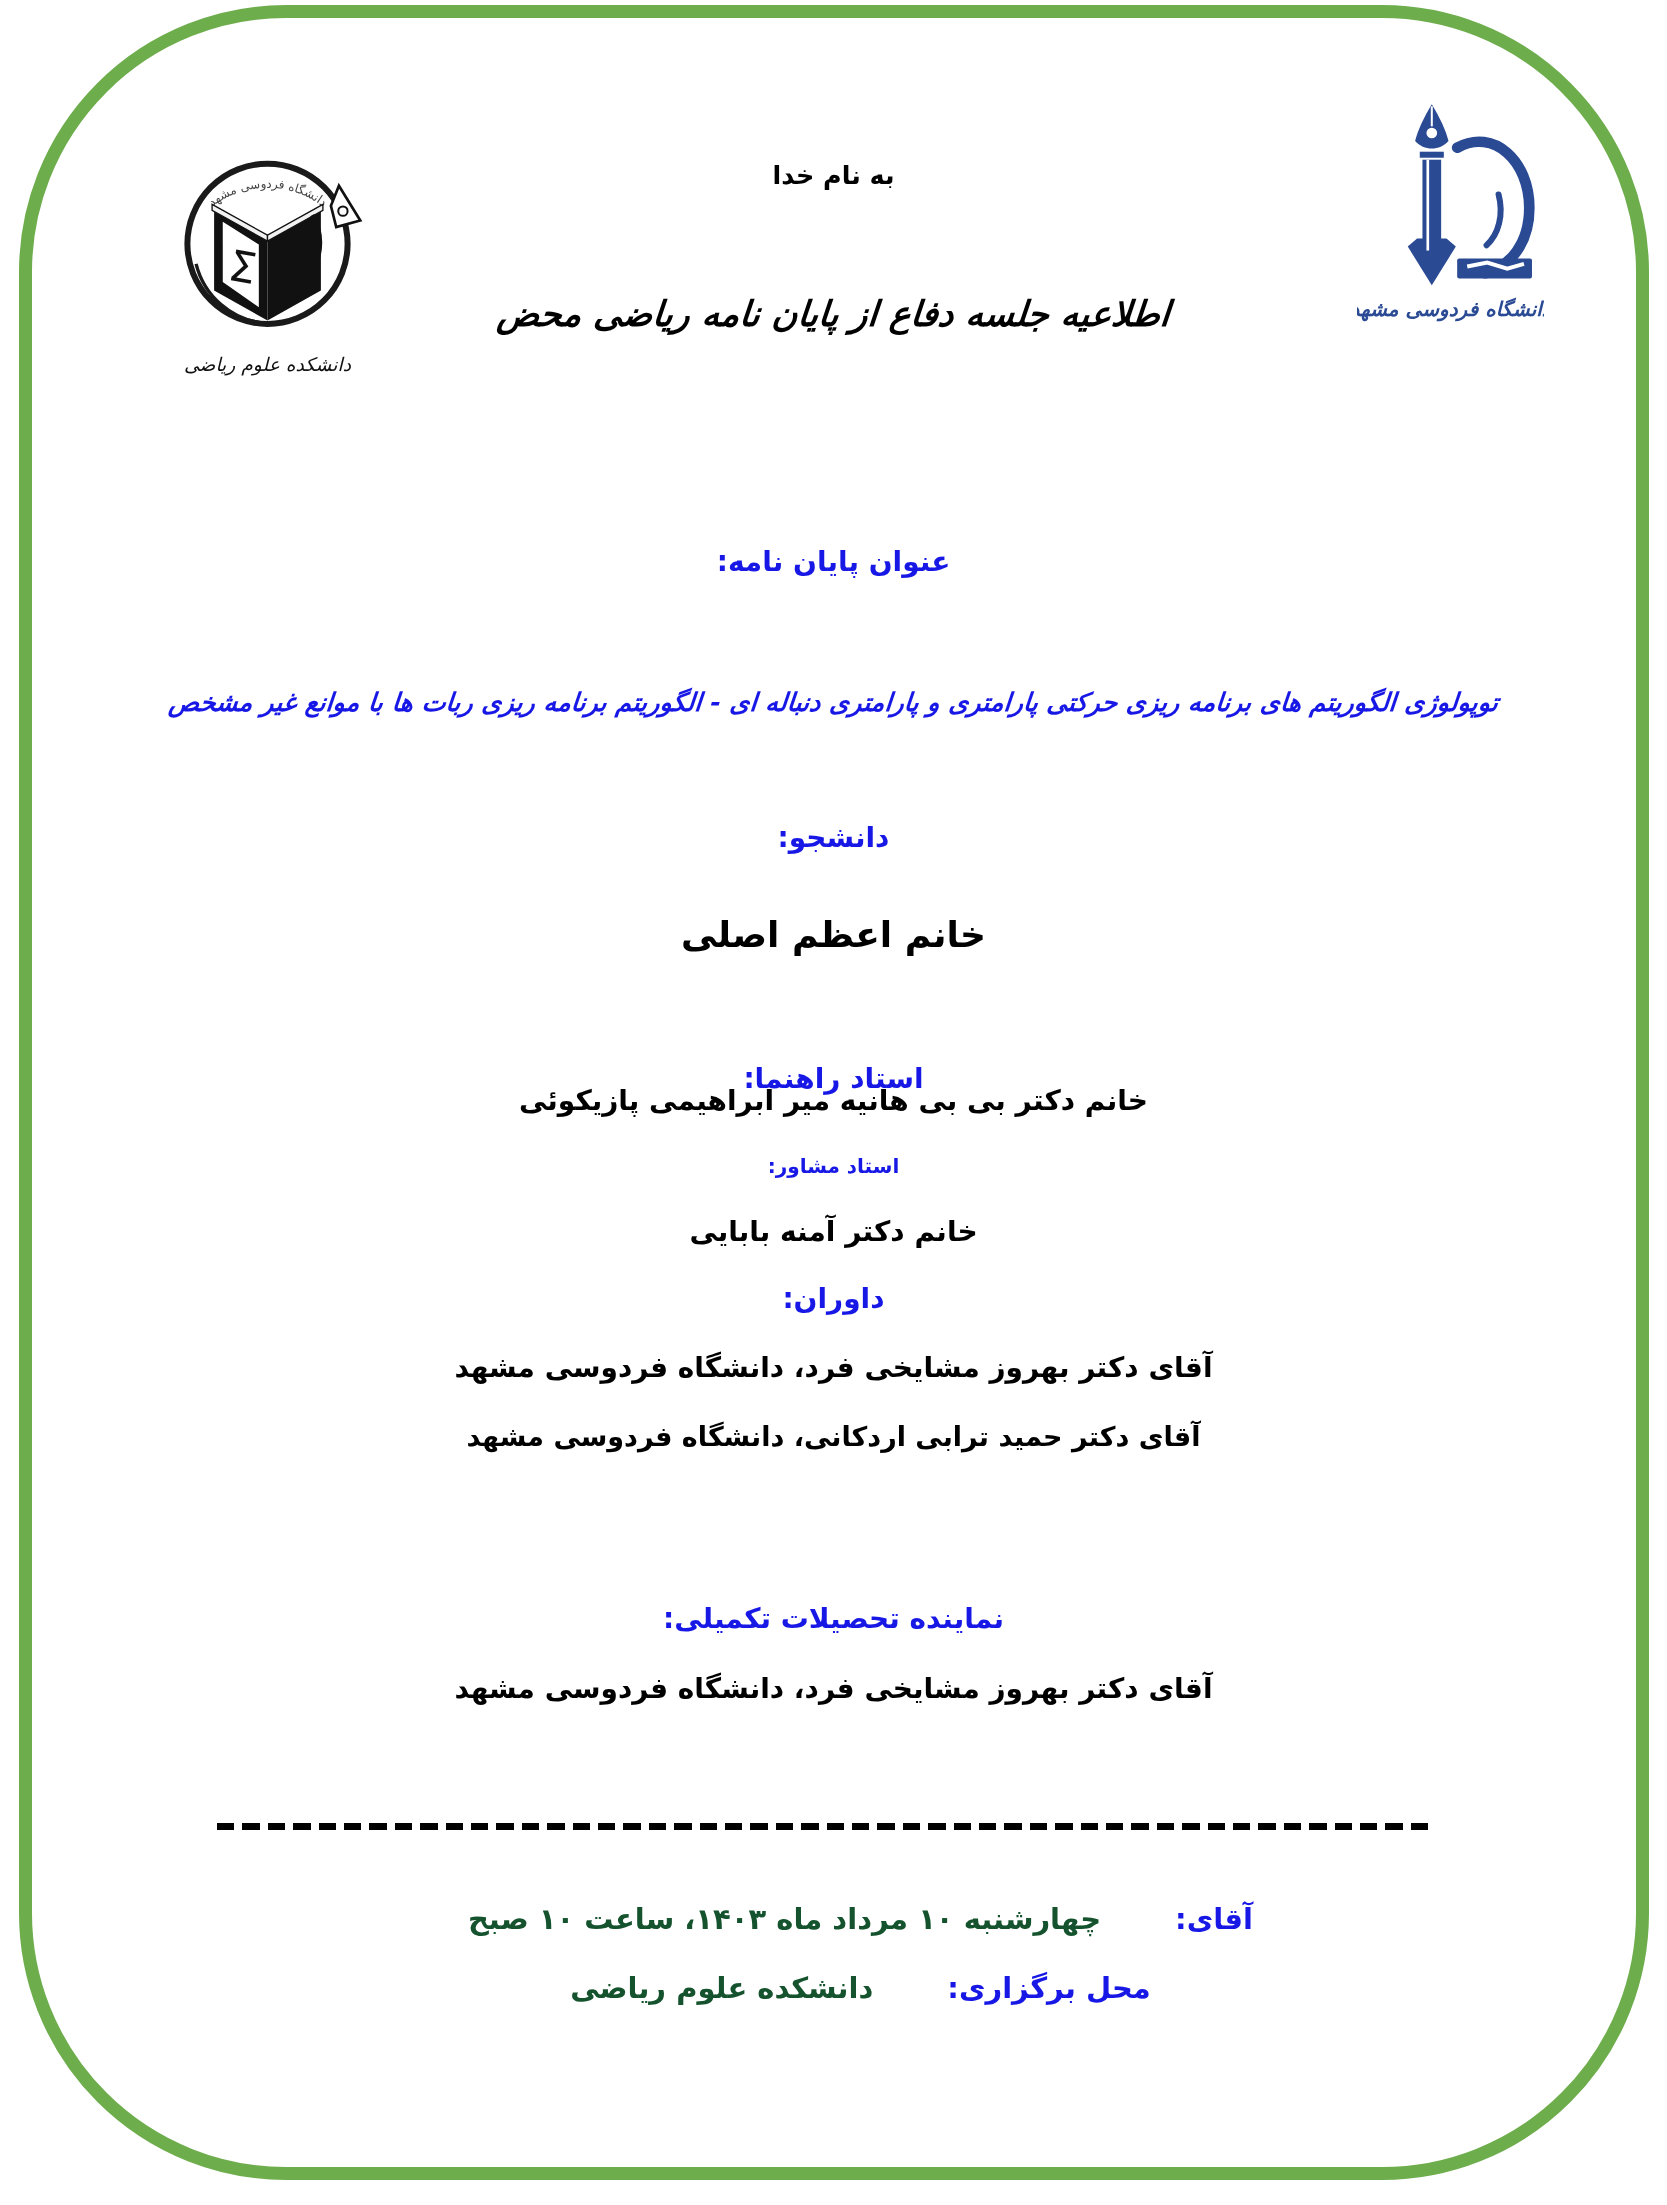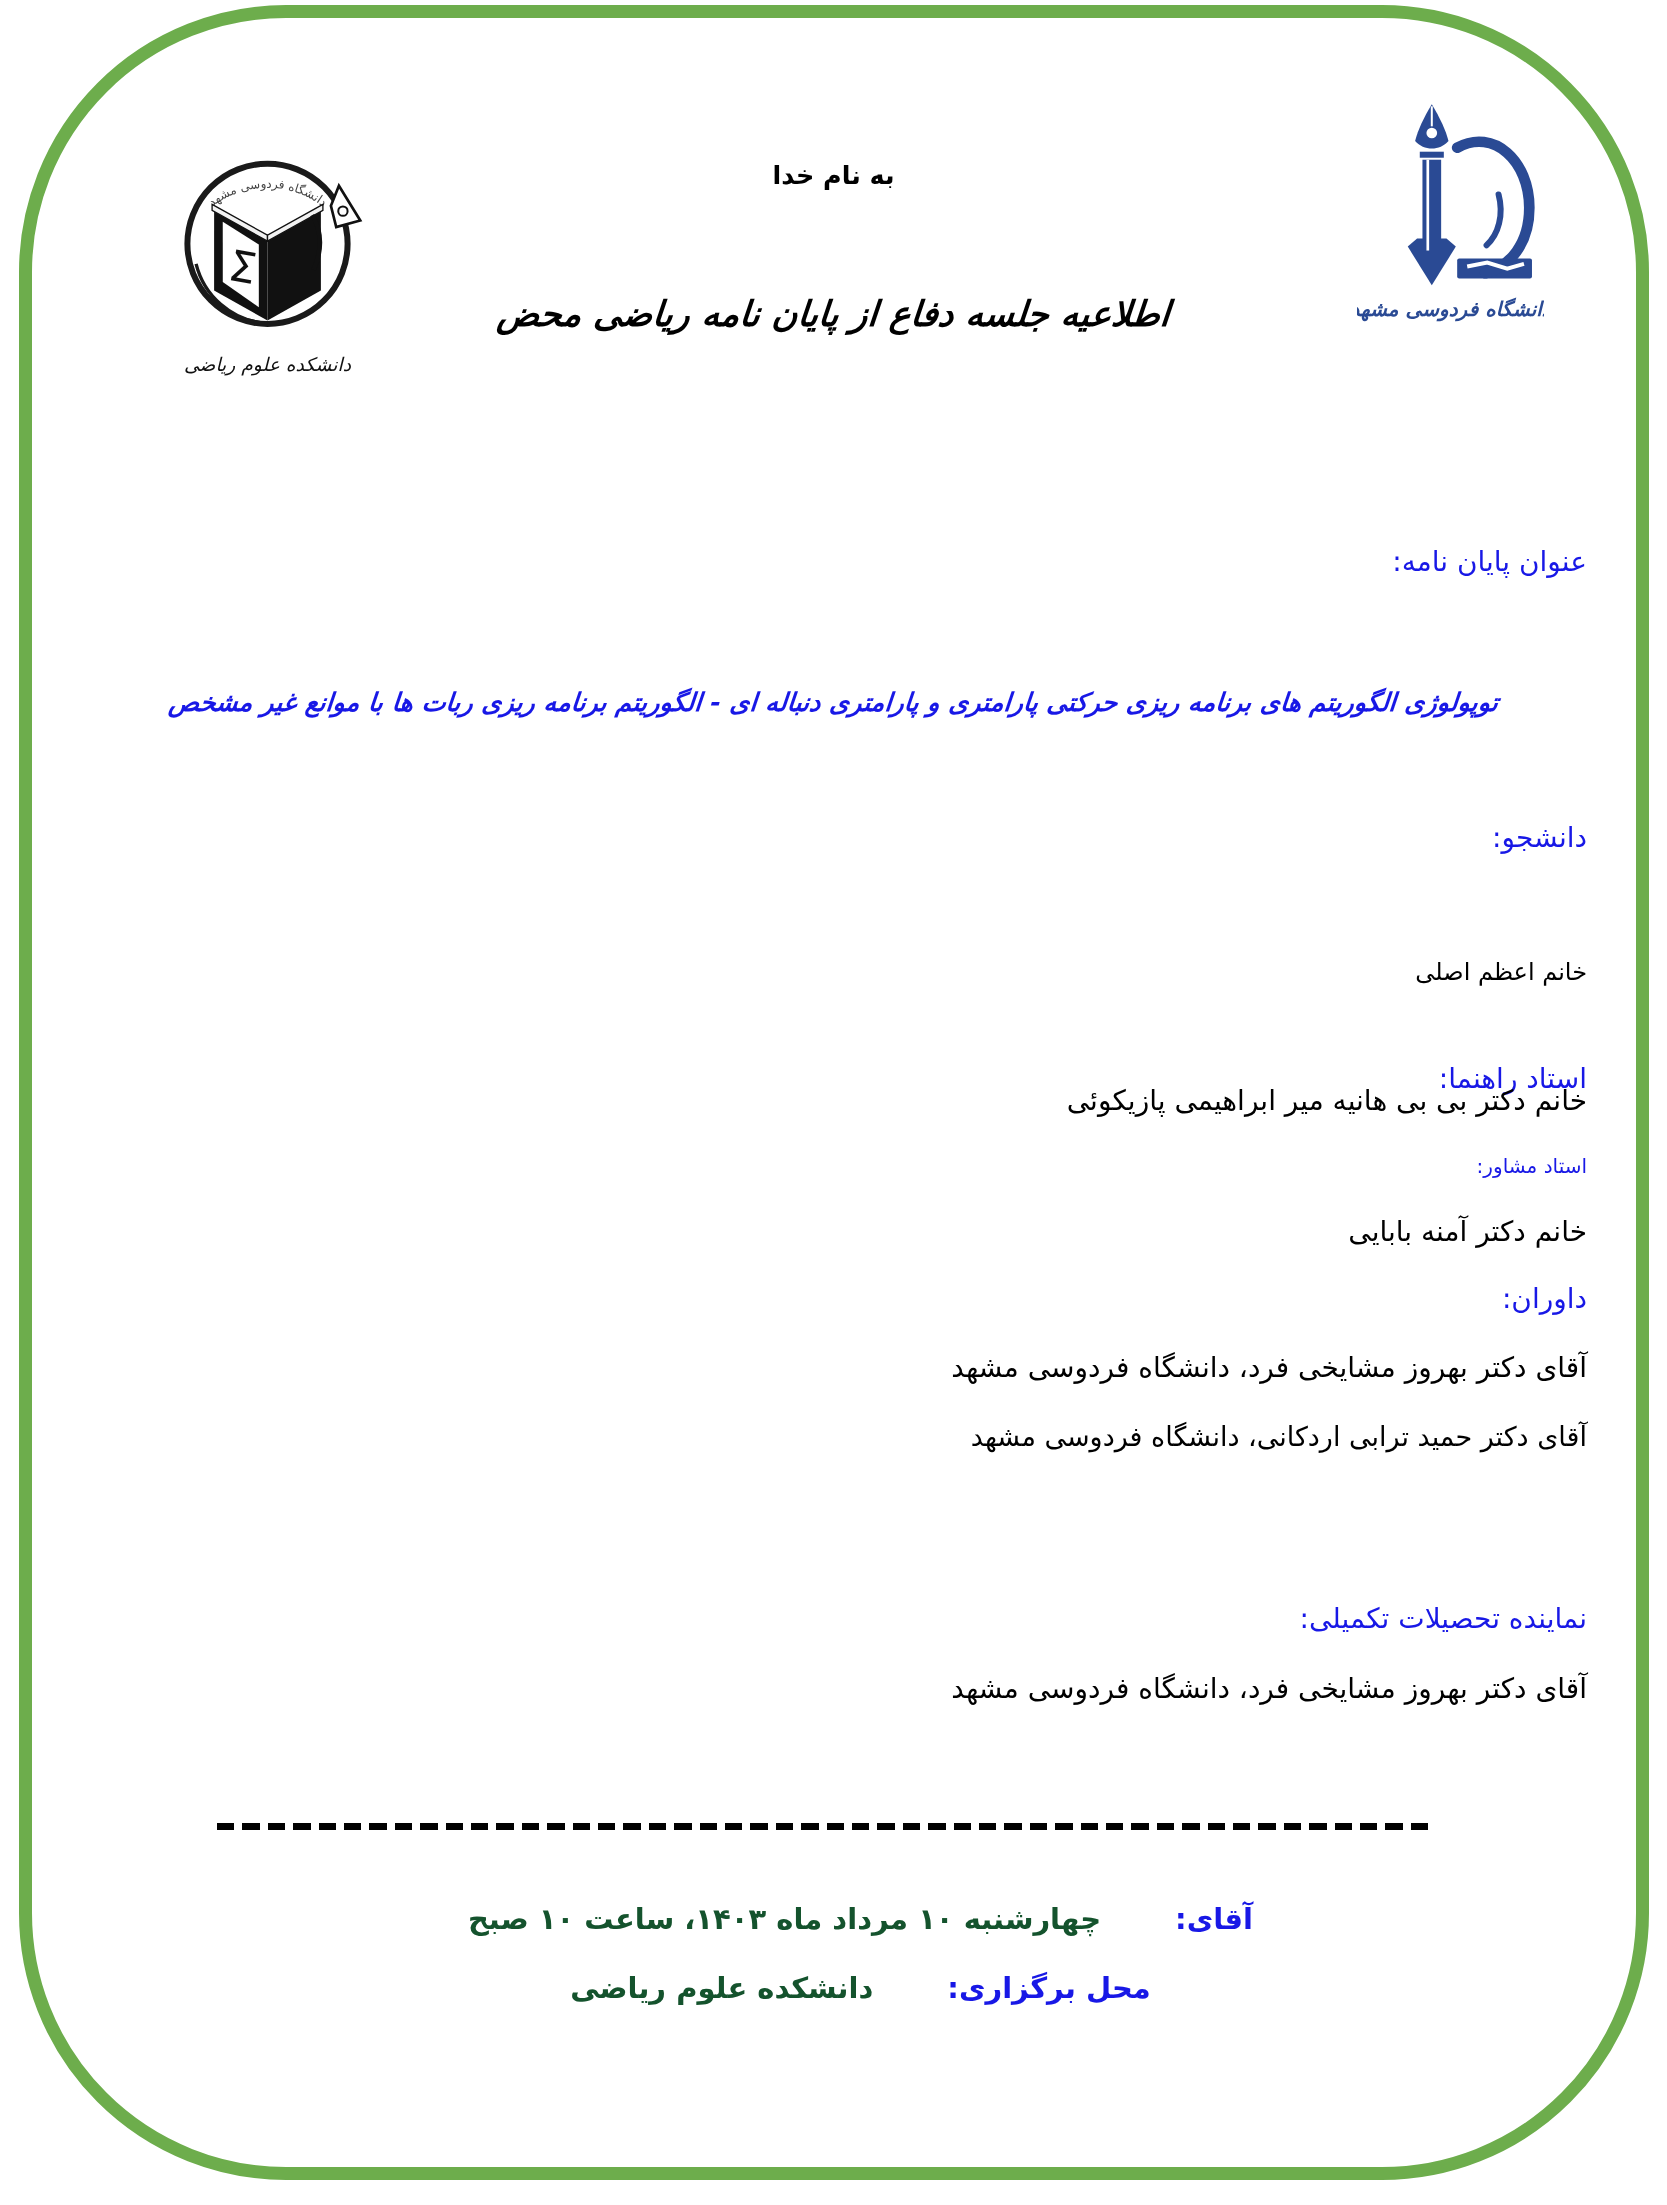--- a/index.html
+++ b/index.html
@@ -11,28 +11,28 @@
     position:absolute;left:18.7px;top:5.3px;width:1630px;height:2175px;
     border:13.4px solid #6dad4c;border-radius:267px;box-sizing:border-box;
   }
   .block{
     position:absolute;left:80px;width:1507px;text-align:center;direction:rtl;
     white-space:nowrap;
   }
   .blue{color:#1818e6;}
   .black{color:#000000;}
   .magenta{color:#14532d;text-align:center;}
-  .bold{font-weight:normal;text-align:right;}
+  .bold{font-weight:bold;}
   .callig{font-style:italic;transform:skewX(-5deg);}
   .bismillah{top:160px;font-size:25.4px;font-weight:bold;color:#000;}
   .announce-title{top:261px;font-size:35px;font-weight:bold;color:#000;line-height:107px;}
   .thesis-label{top:545px;font-size:28px;}
   .thesis-title{top:665px;font-size:25.4px;font-weight:bold;line-height:74px;color:#1818e6;}
   .student-label{top:821px;font-size:28px;}
-  .student-name{top:958px;font-size:24px;}
+  .student-name{top:914px;font-size:36px;}
   .supervisor-label{top:1014px;font-size:28px;margin-top:48px;}
   .supervisor-name{top:1084px;font-size:28px;}
   .advisor-label{top:1148px;font-size:20px;margin-top:6px;}
   .advisor-name{top:1215px;font-size:28px;}
   .referees-label{top:1282px;font-size:28px;}
   .referee-1{top:1351px;font-size:28px;}
   .referee-2{top:1421px;font-size:27px;}
   .gradrep-label{top:1578px;font-size:28px;margin-top:24px;}
   .gradrep-name{top:1672px;font-size:28px;}
   .dashed-sep{

